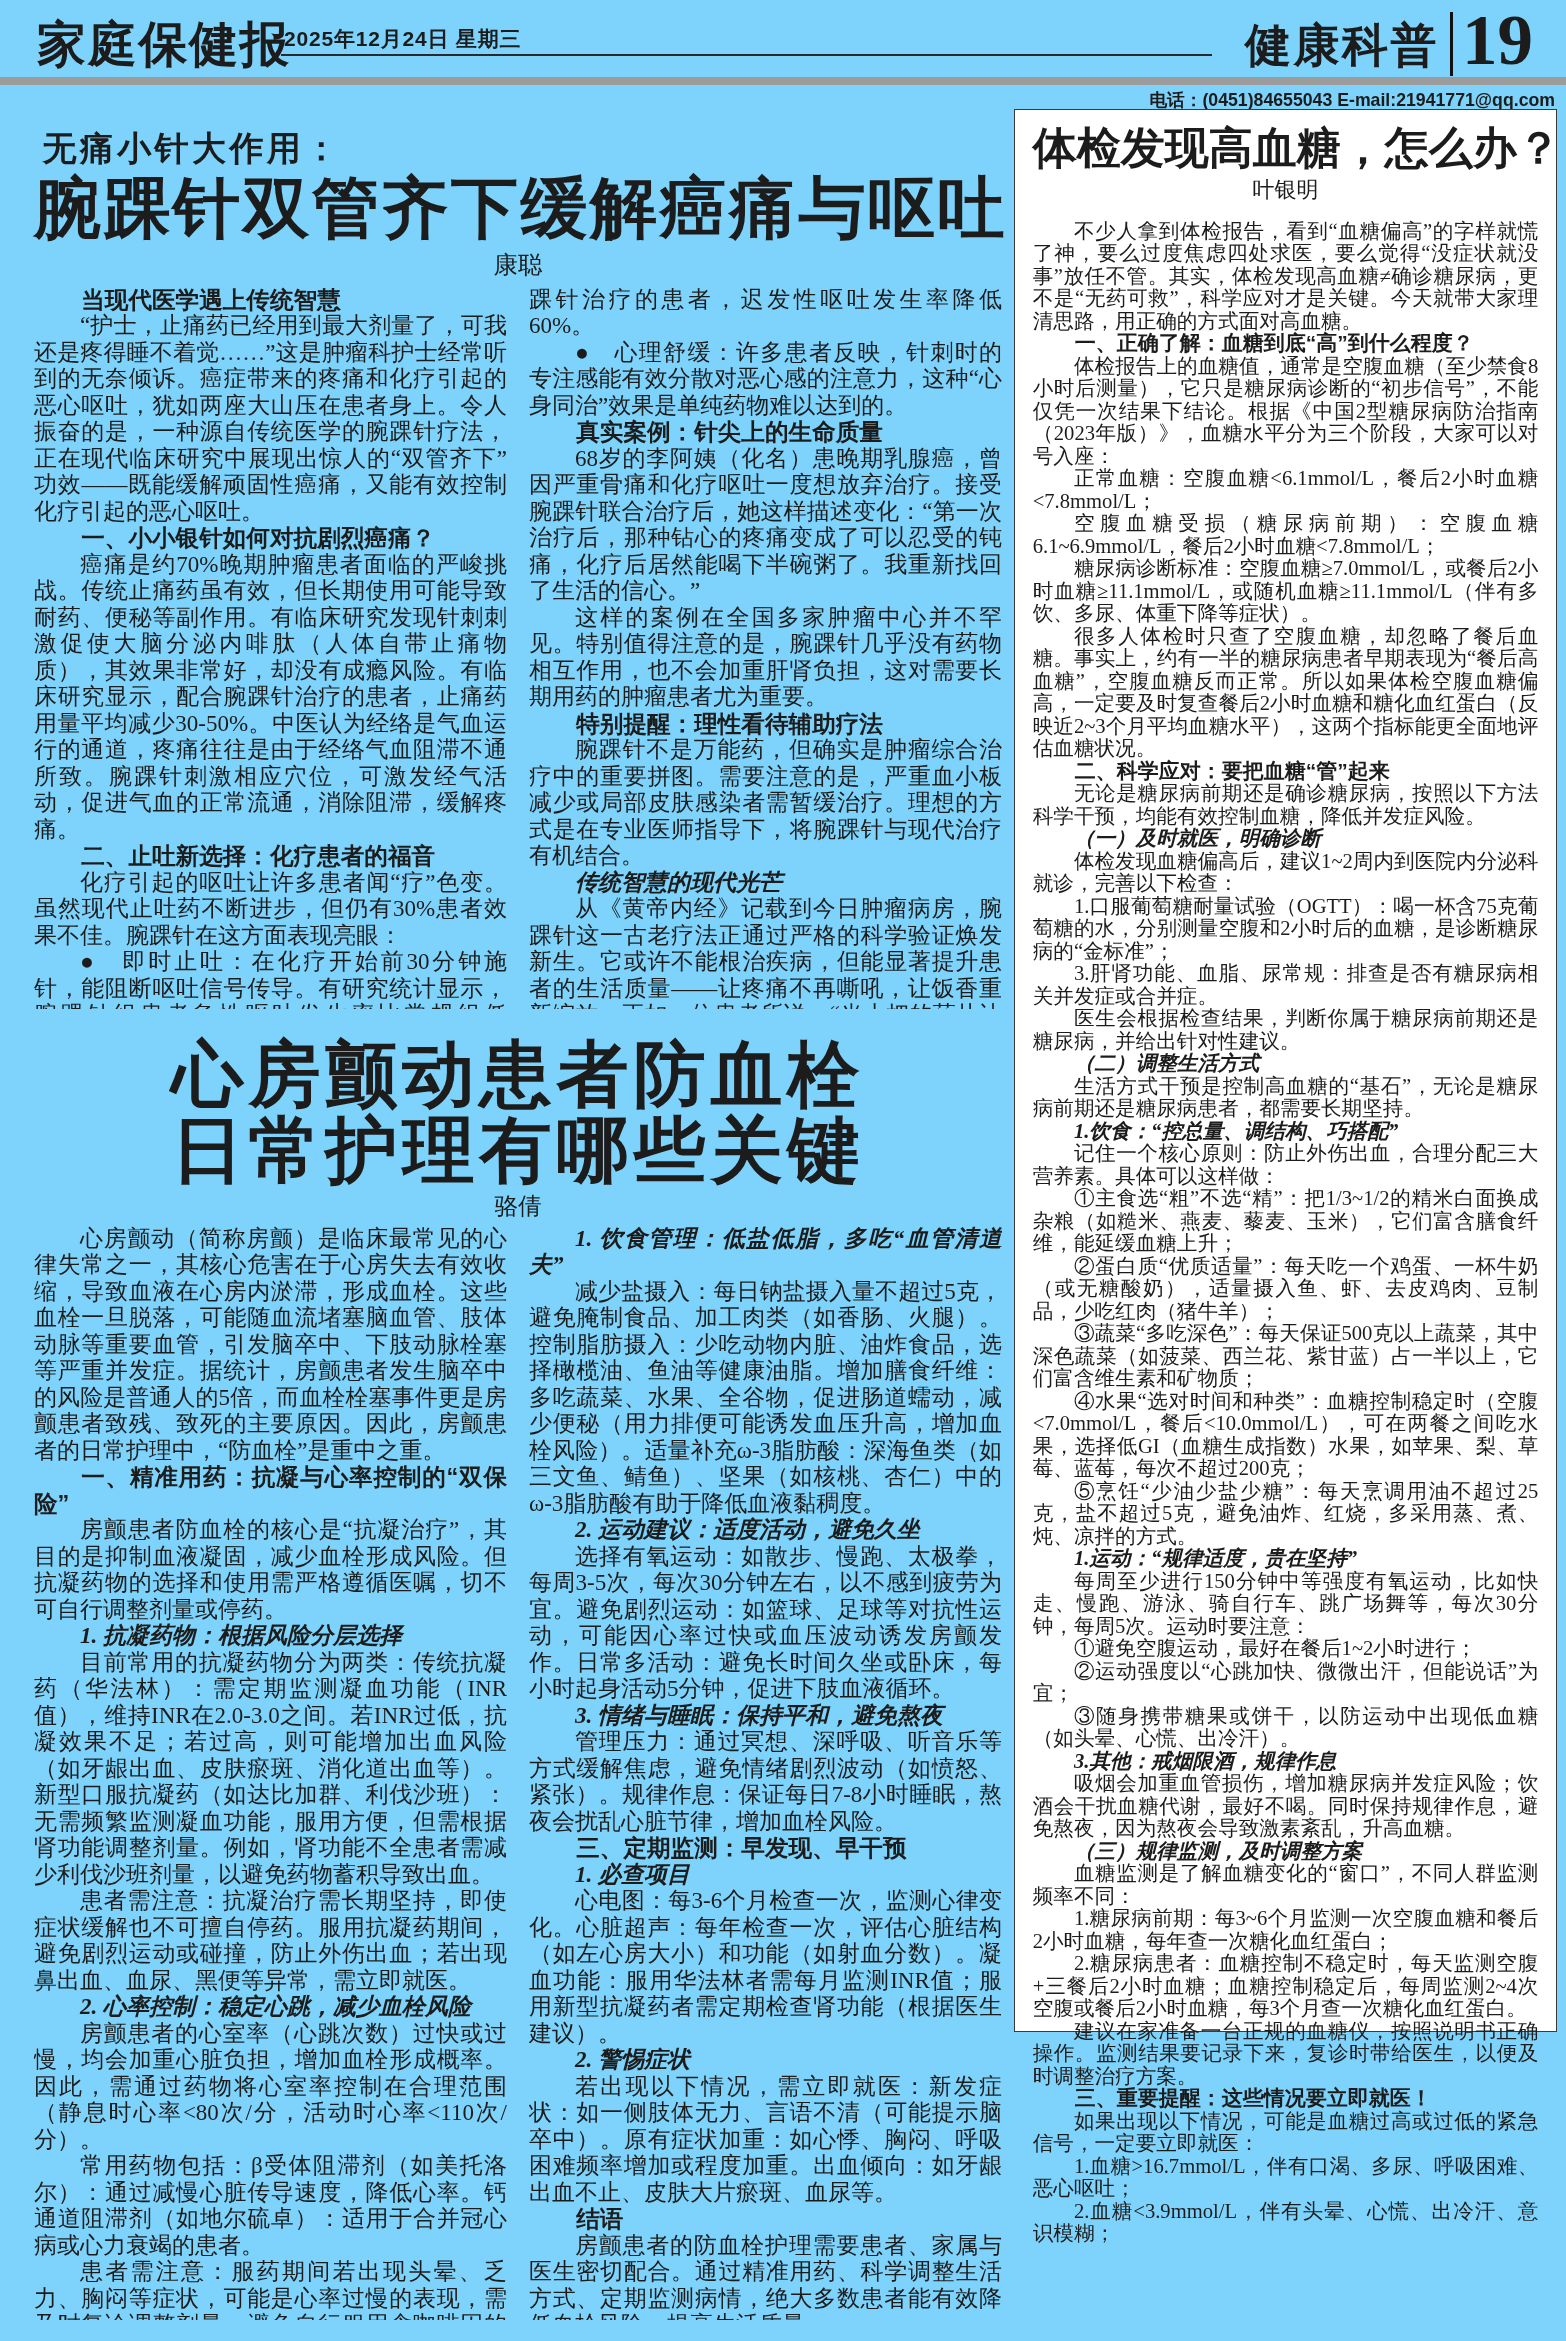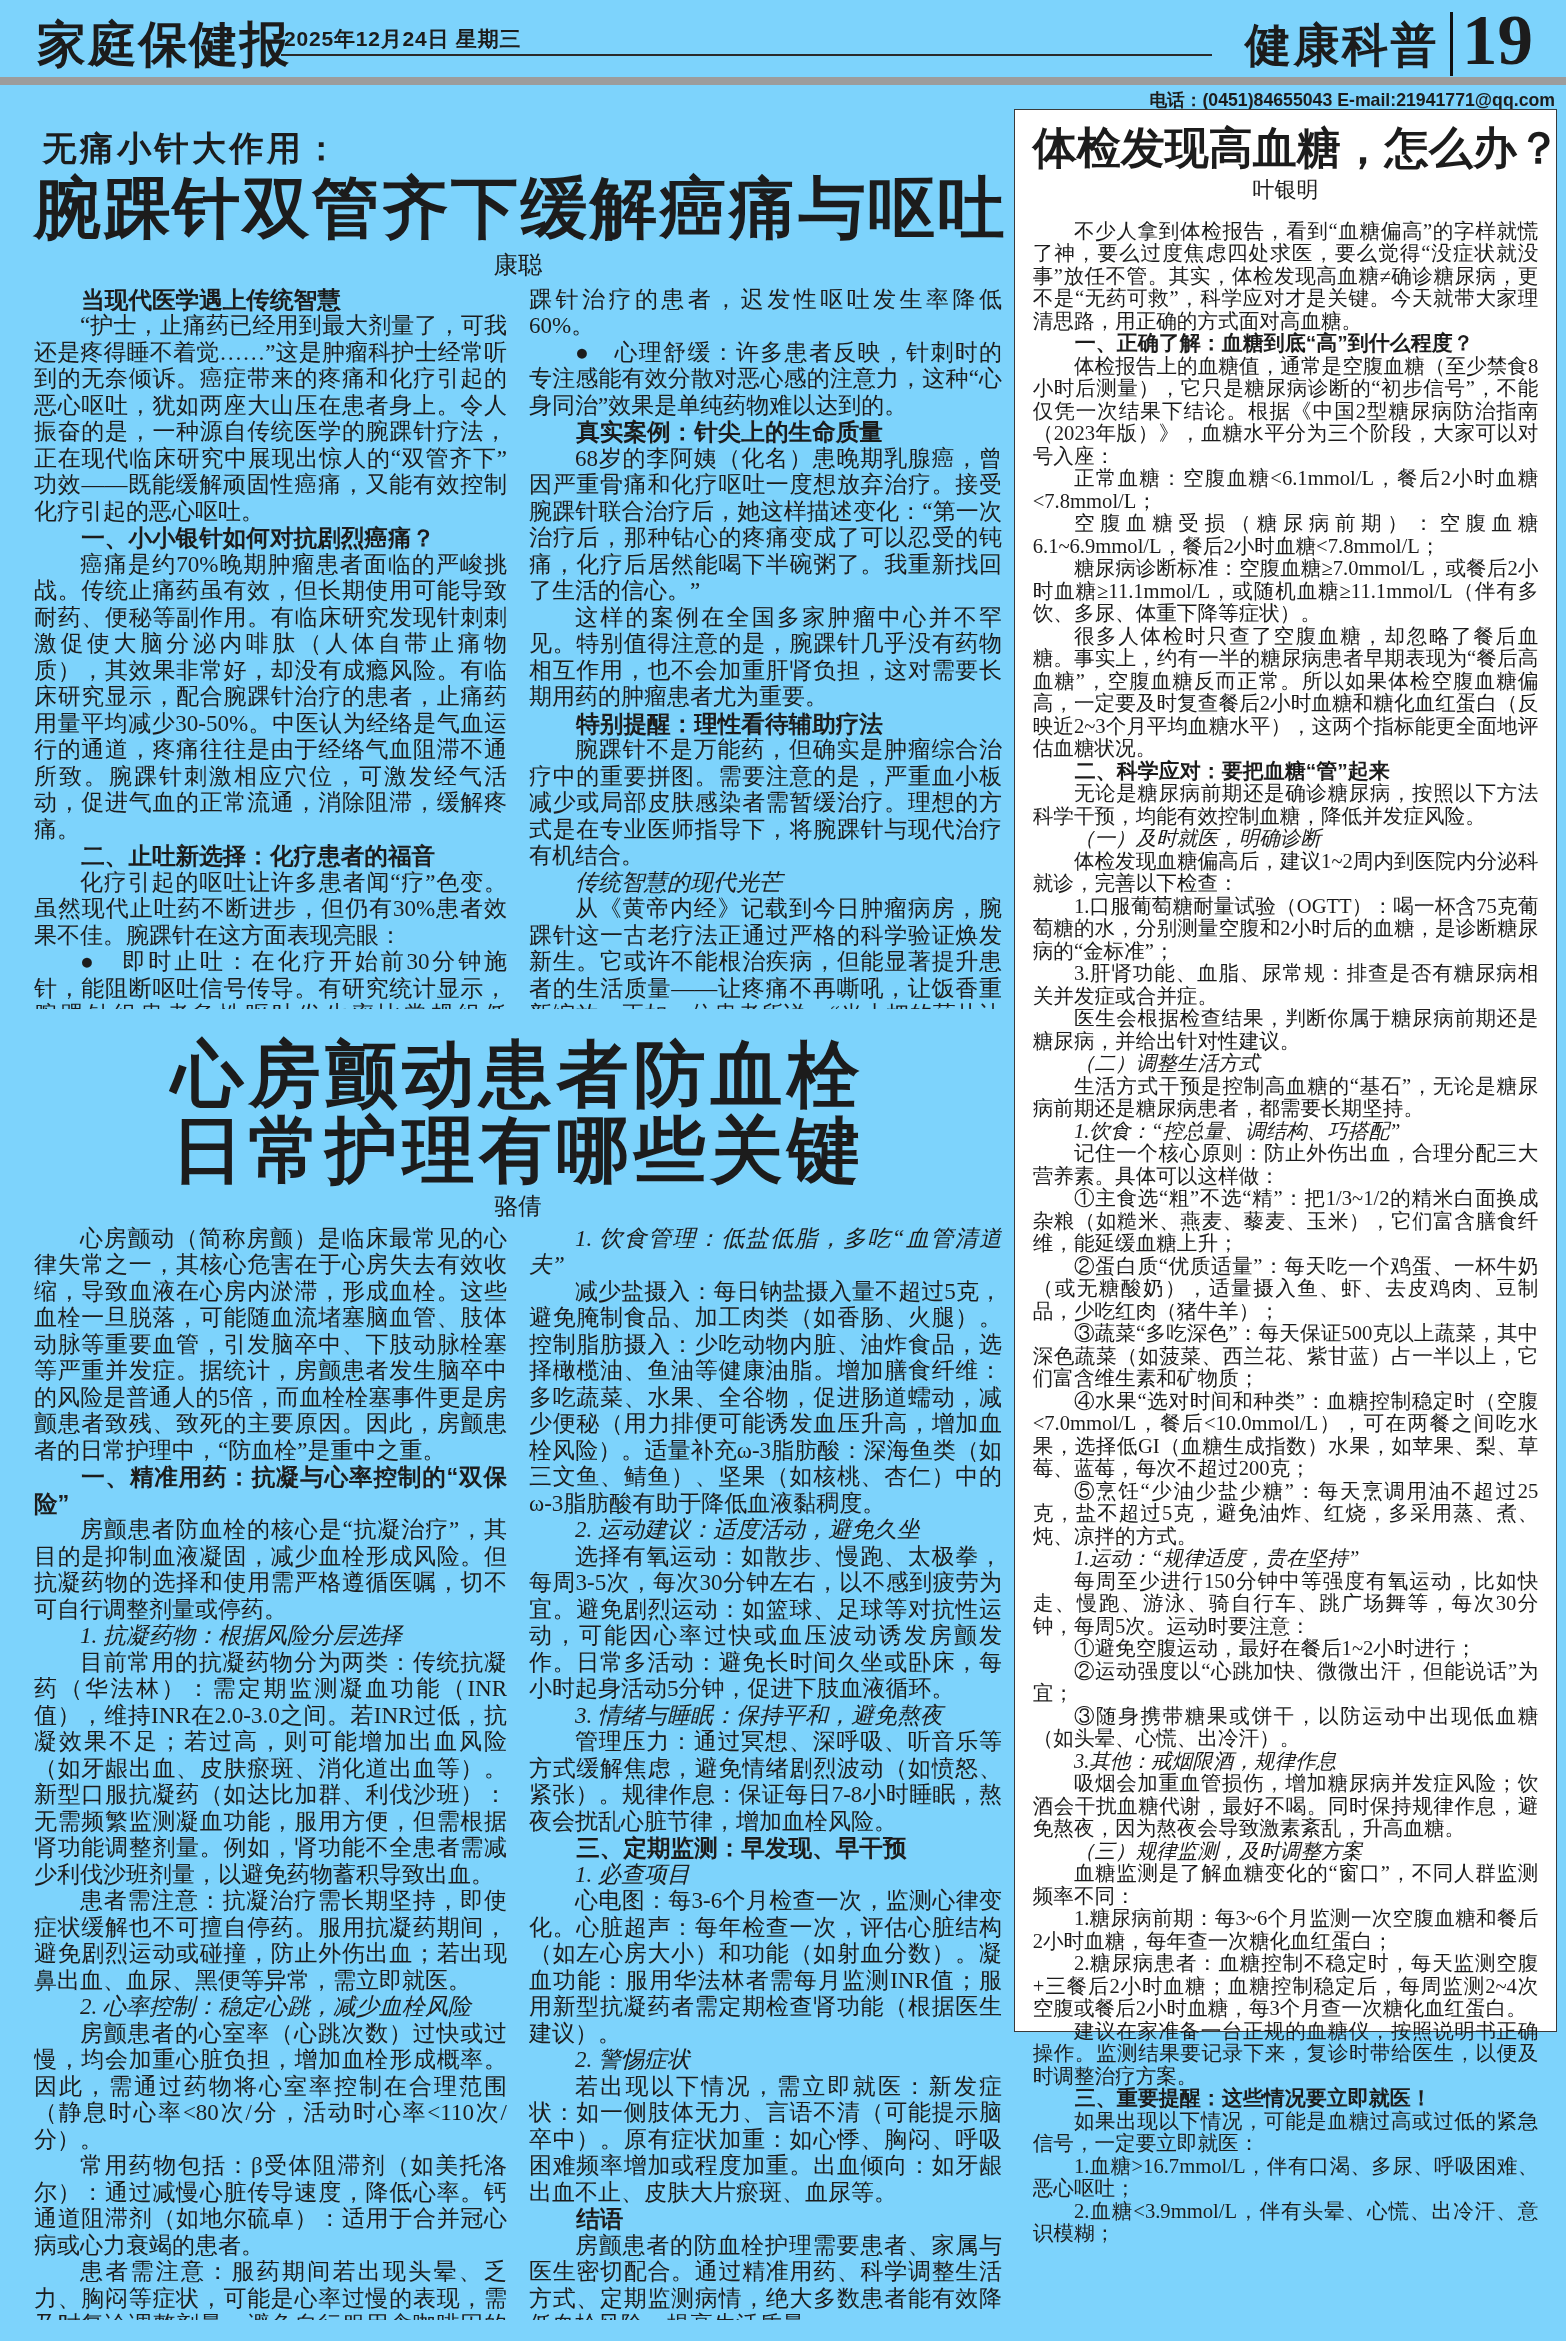--- a/index.html
+++ b/index.html
@@ -16,21 +16,21 @@
   .header-divider{position:absolute;left:1450px;top:11.8px;width:2.5px;height:64px;background:#111;}
   .page-number{position:absolute;left:1462px;top:0px;font-size:71px;font-weight:900;font-family:"Liberation Serif","DejaVu Serif",serif;}
   .rule-gray{position:absolute;left:0;top:77px;width:1566px;height:7.6px;background:#9c9c9c;}
   .contact-info{position:absolute;right:11px;top:88px;font-size:17.7px;font-weight:700;font-family:"Liberation Sans","DejaVu Sans",sans-serif;}
   
   .col{text-align:justify;text-justify:inter-ideograph;overflow:hidden;}
   .col p{margin:0;}
   .c-p,.c-b{text-indent:2em;}
   .c-cont{text-indent:0;}
   .c-h{font-family:"Liberation Sans","DejaVu Sans",sans-serif;font-weight:700;text-indent:2em;}
-  .c-k{font-style:italic;font-weight:400;text-indent:2em;}
+  .c-k{font-style:italic;font-weight:700;text-indent:2em;}
   
   .a1{position:absolute;left:34px;top:116px;width:968px;}
   .a1 .kicker{margin:11.8px 0 0 8.4px;font-size:34px;line-height:40px;font-weight:700;letter-spacing:3.4px;font-family:"Liberation Sans","DejaVu Sans",sans-serif;}
   .a1 .title{margin-top:6.7px;font-size:67px;line-height:69px;font-weight:900;letter-spacing:2.5px;text-align:center;white-space:nowrap;}
   .a1 .author{margin-top:8.4px;font-size:24.4px;line-height:25px;text-align:center;}
   .a1 .cols{display:flex;gap:22px;margin-top:10px;}
   .a1 .col{width:473px;height:722px;font-size:23px;line-height:26.5px;}
   .a1 .c-h{font-size:23.6px;}
   
   .a2{position:absolute;left:34px;top:1037px;width:968px;}

